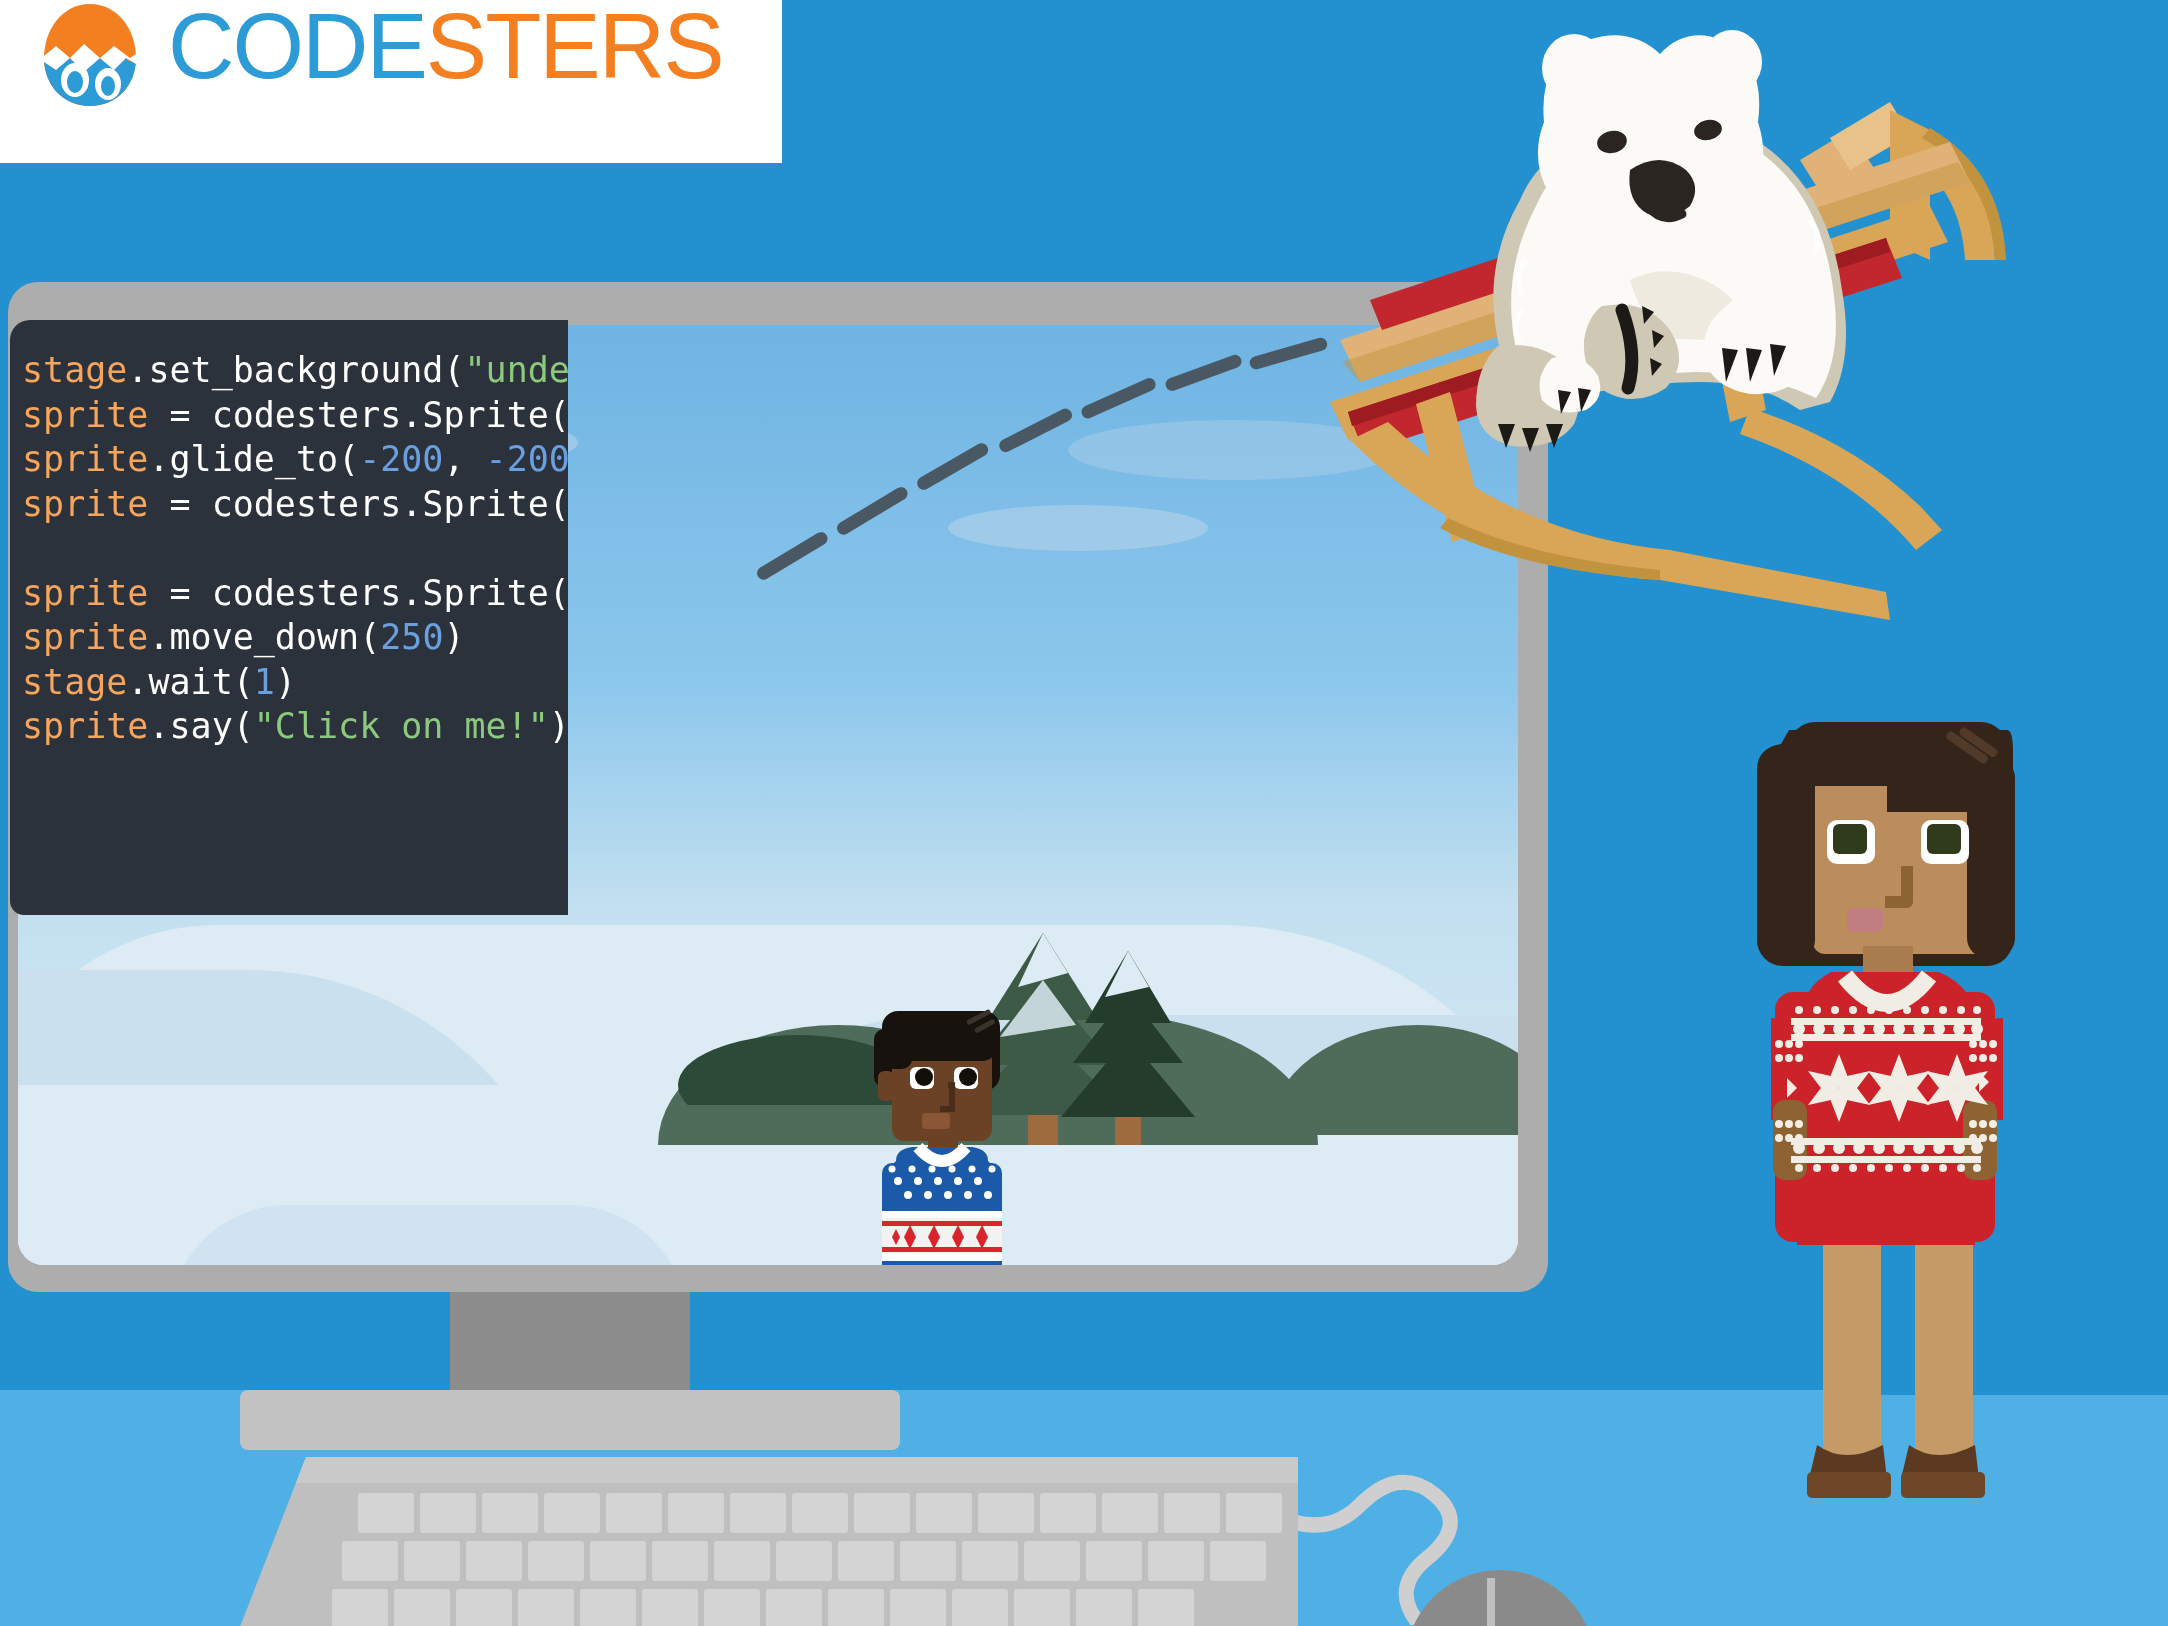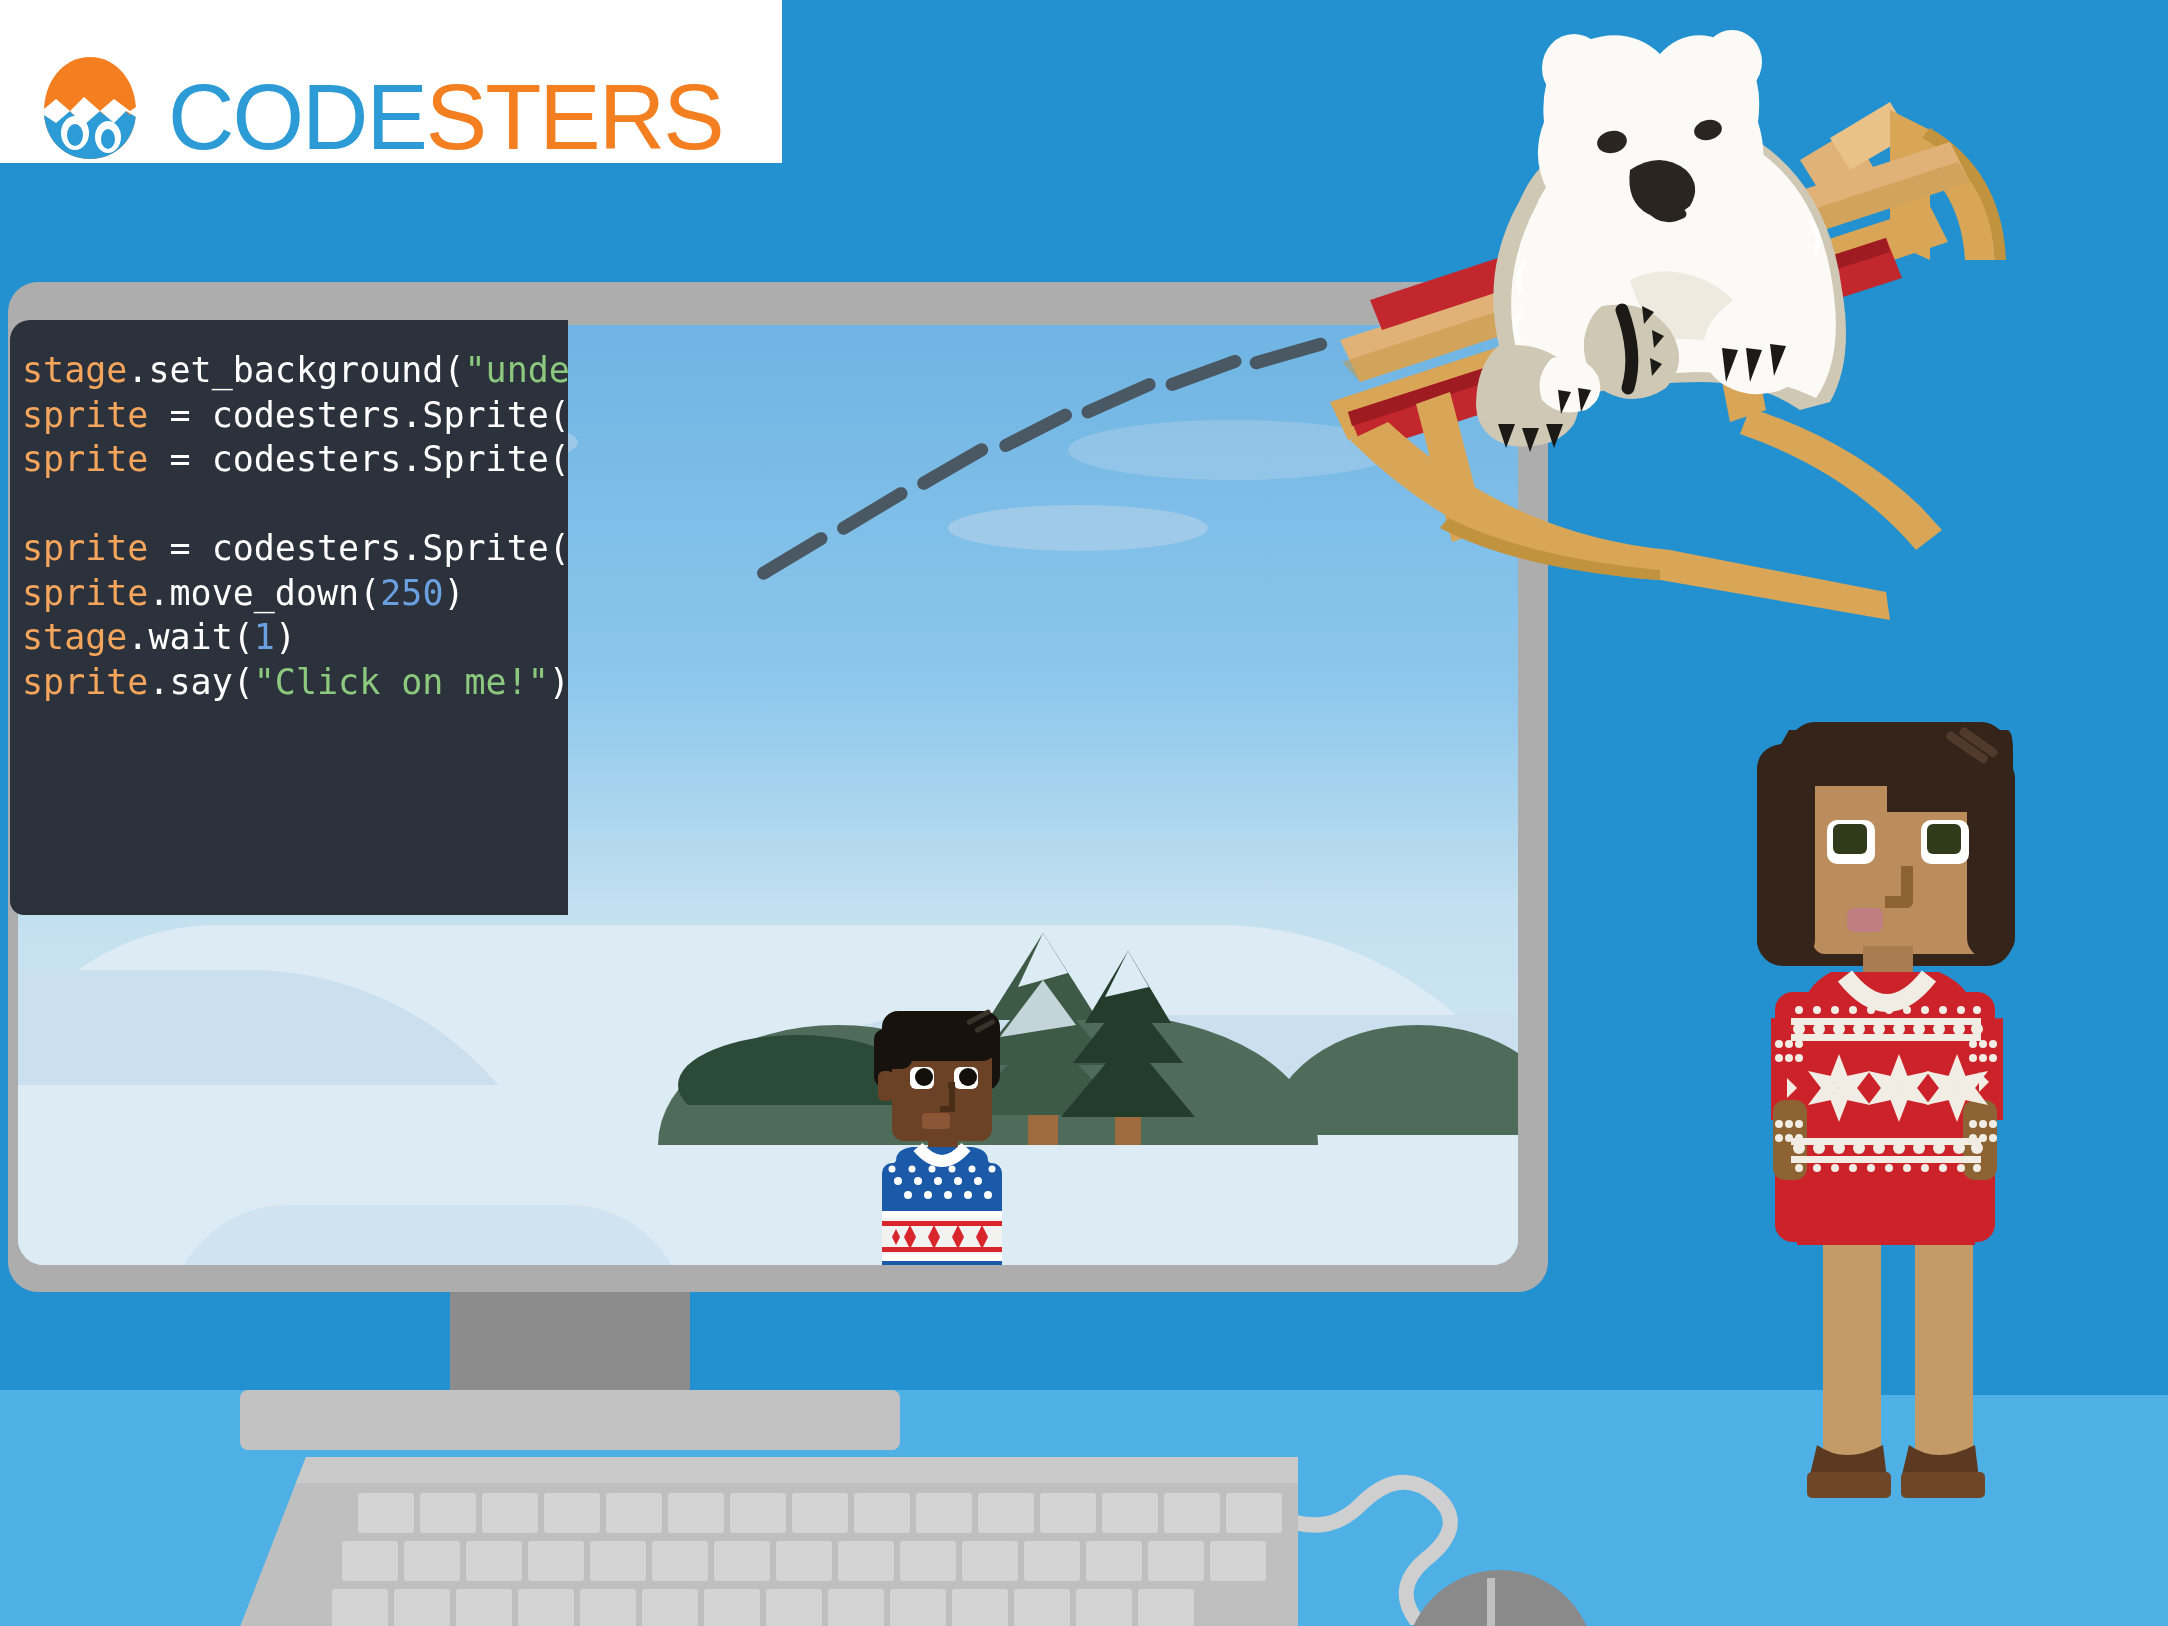--- a/index.html
+++ b/index.html
@@ -12,21 +12,21 @@
 
   
   .bg-base{position:absolute;inset:0;background:#4FB0E5;}
   .bg-wall{position:absolute;left:0;top:0;width:2168px;height:1390px;background:#2391CF;}
   .bg-desk{position:absolute;left:0;top:1390px;width:2168px;height:236px;background:#4FB0E5;}
   .bg-floor-tri{position:absolute;right:0;top:1245px;width:320px;height:150px;
       background:#2391CF;clip-path:polygon(100% 0,100% 100%,0 100%);}
 
   
   .logo-banner{position:absolute;left:0;top:0;width:782px;height:163px;background:#ffffff;
-      display:flex;align-items:flex-end;padding-left:30px;box-sizing:border-box;z-index:40;}
+      display:flex;align-items:flex-start;padding-left:30px;box-sizing:border-box;z-index:40;}
   .logo-mark{width:120px;height:110px;flex:0 0 auto;margin-right:18px;position:relative;}
   .logo-text{font-size:92px;letter-spacing:-2px;line-height:1;white-space:nowrap;font-weight:400;}
   .logo-code{color:#2C9BD6;}
   .logo-sters{color:#F37F21;}
 
   
   .monitor-body{position:absolute;left:8px;top:282px;width:1540px;height:1010px;
       background:#ADADAD;border-radius:30px;z-index:10;}
   .monitor-neck{position:absolute;left:450px;top:1292px;width:240px;height:120px;background:#8C8C8C;z-index:9;}
   .monitor-base{position:absolute;left:240px;top:1390px;width:660px;height:60px;background:#C2C2C2;
@@ -215,20 +215,21 @@
   <div class="dash" style="left:838px;top:525px;width:80px;transform:rotate(-31deg);"></div>
   <div class="dash" style="left:918px;top:480px;width:80px;transform:rotate(-30deg);"></div>
   <div class="dash" style="left:1000px;top:442px;width:80px;transform:rotate(-27deg);"></div>
   <div class="dash" style="left:1082px;top:408px;width:80px;transform:rotate(-24deg);"></div>
   <div class="dash" style="left:1166px;top:380px;width:80px;transform:rotate(-20deg);"></div>
   <div class="dash" style="left:1250px;top:358px;width:80px;transform:rotate(-16deg);"></div>
 
   <div class="code-panel">
     <div class="cl"><span class="k-var">stage</span><span class="k-plain">.set_background(</span><span class="k-str">"underwat</span></div>
     <div class="cl"><span class="k-var">sprite</span><span class="k-plain"> = codesters.Sprite(</span></div>
+    <div class="cl"><span class="k-var">sprite</span><span class="k-plain">.glide_to(</span><span class="k-num">-200</span><span class="k-plain">, </span><span class="k-num">-200</span></div>
     <div class="cl"><span class="k-var">sprite</span><span class="k-plain"> = codesters.Sprite(</span></div>
     <div class="cl">&nbsp;</div>
     <div class="cl"><span class="k-var">sprite</span><span class="k-plain"> = codesters.Sprite(</span></div>
     <div class="cl"><span class="k-var">sprite</span><span class="k-plain">.move_down(</span><span class="k-num">250</span><span class="k-plain">)</span></div>
     <div class="cl"><span class="k-var">stage</span><span class="k-plain">.wait(</span><span class="k-num">1</span><span class="k-plain">)</span></div>
     <div class="cl"><span class="k-var">sprite</span><span class="k-plain">.say(</span><span class="k-str">"Click on me!"</span><span class="k-plain">)</span></div>
     <div class="cl">&nbsp;</div>
 
   </div>
 

